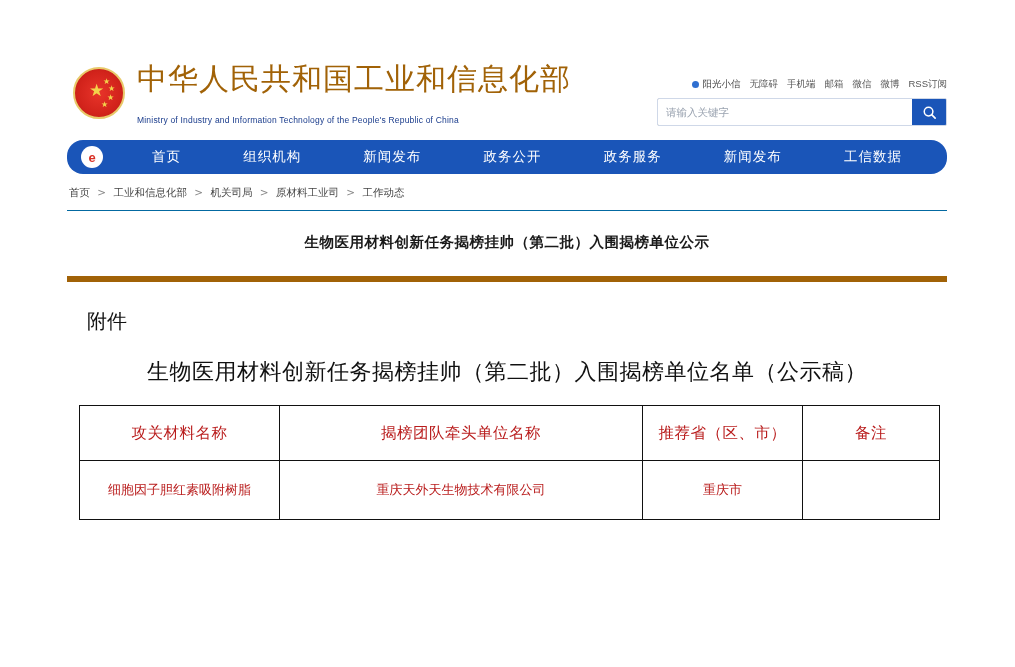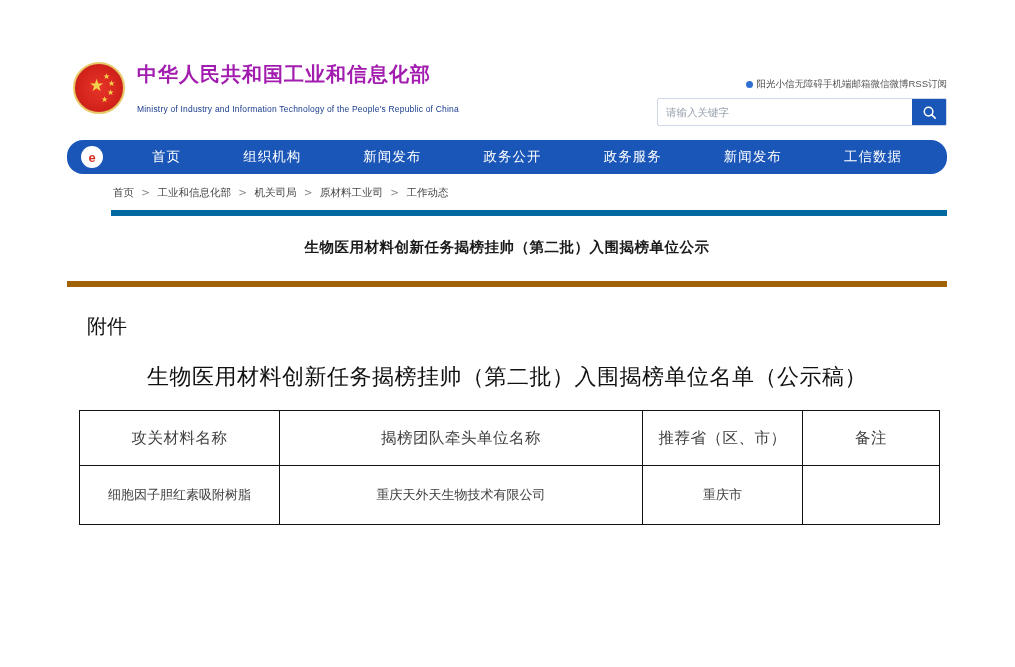--- a/index.html
+++ b/index.html
@@ -54,40 +54,41 @@
     line-height: 1;
   }
   .emblem .s-main { font-size: 17px; left: 14px; top: 13px; }
   .emblem .s-a { font-size: 8px; left: 28px; top: 9px; }
   .emblem .s-b { font-size: 8px; left: 33px; top: 16px; }
   .emblem .s-c { font-size: 8px; left: 32px; top: 25px; }
   .emblem .s-d { font-size: 8px; left: 26px; top: 32px; }
   .brand-text { display: flex; flex-direction: column; justify-content: center; }
   .brand-cn {
     font-family: "DejaVu Sans", sans-serif;
-    font-size: 20px;
-    font-weight: bold;
-    color: #a21caf;
+    font-size: 30px;
+    font-weight: normal;
+    color: #a16207;
     letter-spacing: 1px;
     line-height: 1.15;
   }
   .brand-en {
     font-size: 8.5px;
     color: #1a3c8c;
     letter-spacing: 0.2px;
     margin-top: 18px;
   }
   .header-right {
     width: 290px;
     padding-top: 16px;
   }
   .toplinks {
     display: flex;
     align-items: center;
     justify-content: flex-end;
+    gap: 9px;
     font-size: 9.5px;
     color: #555;
     white-space: nowrap;
   }
   .toplinks .dot {
     width: 7px; height: 7px; border-radius: 50%;
     background: #2f6fd0; display: inline-block; margin-right: 3px;
   }
   .toplinks .first { color: #444; display: flex; align-items: center; }
   .searchbar {
@@ -153,22 +154,21 @@
     text-decoration: none;
     cursor: pointer;
     white-space: nowrap;
   }
   
   .crumb {
     font-family: "DejaVu Sans", sans-serif;
     font-size: 10.5px;
     color: #444;
     padding: 12px 2px 10px 2px;
-    border-bottom: 6px solid #0369a1;
-    margin-left: 44px;
+    border-bottom: 1px solid #0369a1;
   }
   .crumb a { color: #444; text-decoration: none; }
   .crumb .sep { color: #888; margin: 0 4px; }
   
   .doc-title {
     text-align: center;
     font-family: "DejaVu Sans", sans-serif;
     font-size: 14.5px;
     font-weight: bold;
     color: #1a1a1a;
@@ -196,21 +196,21 @@
     width: 860px;
     margin: 0 auto;
     border-collapse: collapse;
     font-family: "DejaVu Sans", sans-serif;
     table-layout: fixed;
   }
   table.list th, table.list td {
     border: 1px solid #111;
     text-align: center;
     vertical-align: middle;
-    color: #404040;
+    color: #b91c1c;
   }
   table.list th {
     font-size: 15.5px;
     font-weight: normal;
     height: 52px;
     letter-spacing: 0.5px;
   }
   td.section {
     text-align: left;
     padding-left: 14px;

